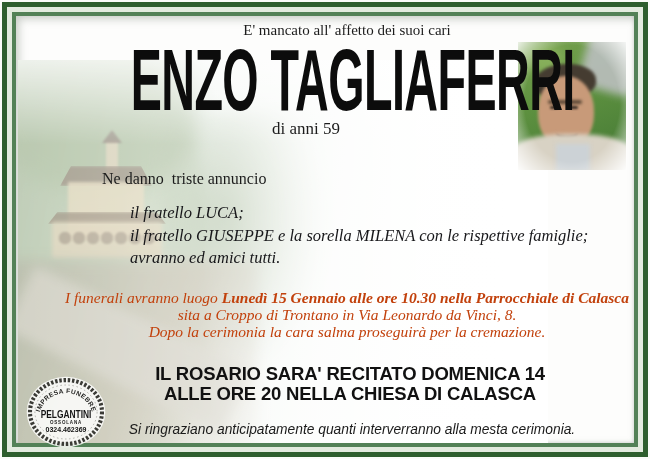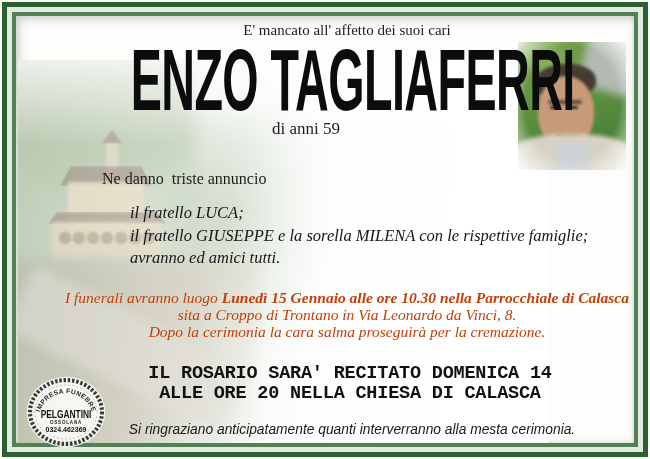--- a/index.html
+++ b/index.html
@@ -63,21 +63,21 @@
     font-family:"Liberation Sans",sans-serif;font-weight:700;font-size:88px;line-height:1;
     letter-spacing:-1px;transform:scaleX(.53);transform-origin:center;color:#0c0c0c;
   }
   .age{left:0;right:50px;top:119px;text-align:center;font-size:17px;padding-left:12px;}
   .family-intro{left:102px;top:170px;font-size:16px;white-space:pre-wrap;}
   .mourners{left:130px;top:202px;font-size:16.5px;font-style:italic;line-height:22.5px;color:#17171a;}
   .funeral{left:44px;right:0;top:289px;text-align:center;font-style:italic;font-size:15.5px;line-height:17px;color:#c2410c;}
   .funeral b{font-weight:700;}
   .rosary{
     left:50px;right:0;top:364px;text-align:center;
-    font-family:Liberation Mono, monospace;font-weight:700;font-size:18.5px;line-height:19.5px;
+    font-family:Liberation Sans, sans-serif;font-weight:700;font-size:18.5px;line-height:19.5px;
     letter-spacing:-.2px;color:#111;
   }
   .thanks{
     left:54px;right:0;top:420px;text-align:center;
     font-family:"Liberation Sans",sans-serif;font-style:italic;font-size:15px;
     transform:scaleX(.92);transform-origin:center;color:#1a1a1a;
   }
 
   
   .logo{position:absolute;left:25px;top:376px;width:82px;height:72px;}

